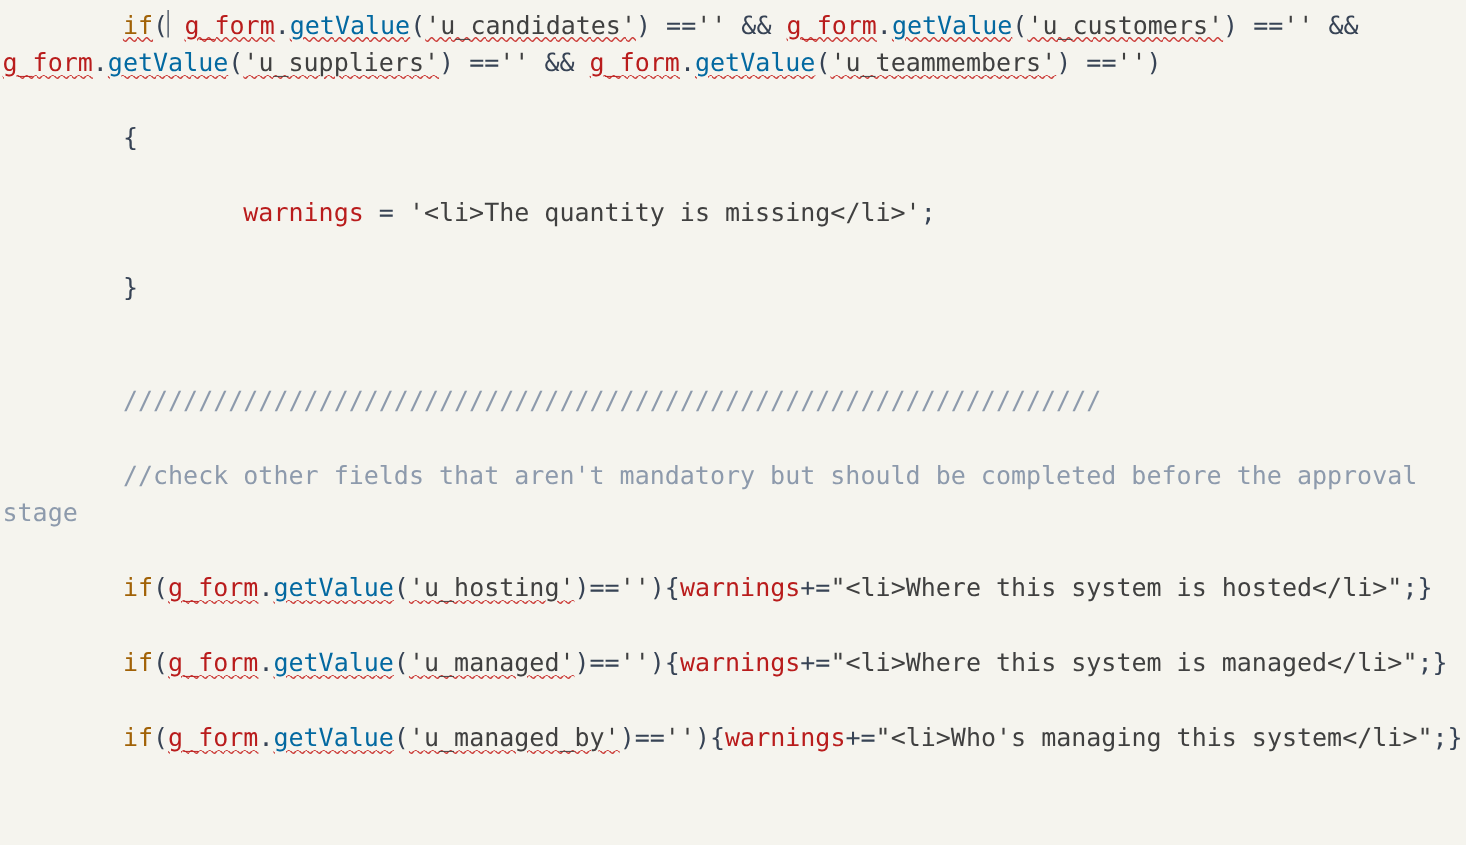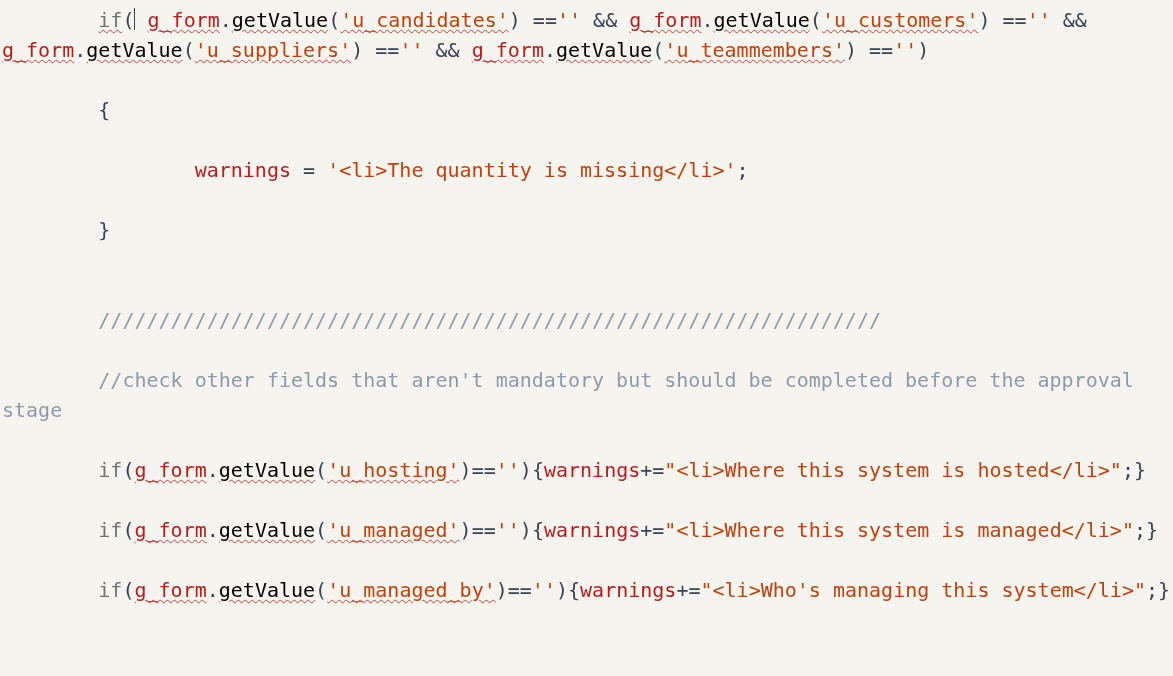--- a/index.html
+++ b/index.html
@@ -13,24 +13,24 @@
     line-height: 1.5;
     color: #374355;
     overflow: hidden;
   }
   pre {
     margin: 0;
     padding: 5px 2px;
     white-space: pre-wrap;
     word-wrap: break-word;
   }
-  .kw   { color: #737373; }
+  .kw   { color: #a16207; }
   .id   { color: #b91c1c; }
-  .meth { color: #000000; }
-  .str  { color: #c2410c; }
+  .meth { color: #0369a1; }
+  .str  { color: #404040; }
   .op   { color: #374355; }
   .comm { color: #8d9aac; }
   .cursor {
     display: inline-block;
     width: 0;
     border-left: 1px solid #374355;
     height: 1.1em;
     vertical-align: text-top;
   }
   .sq {

